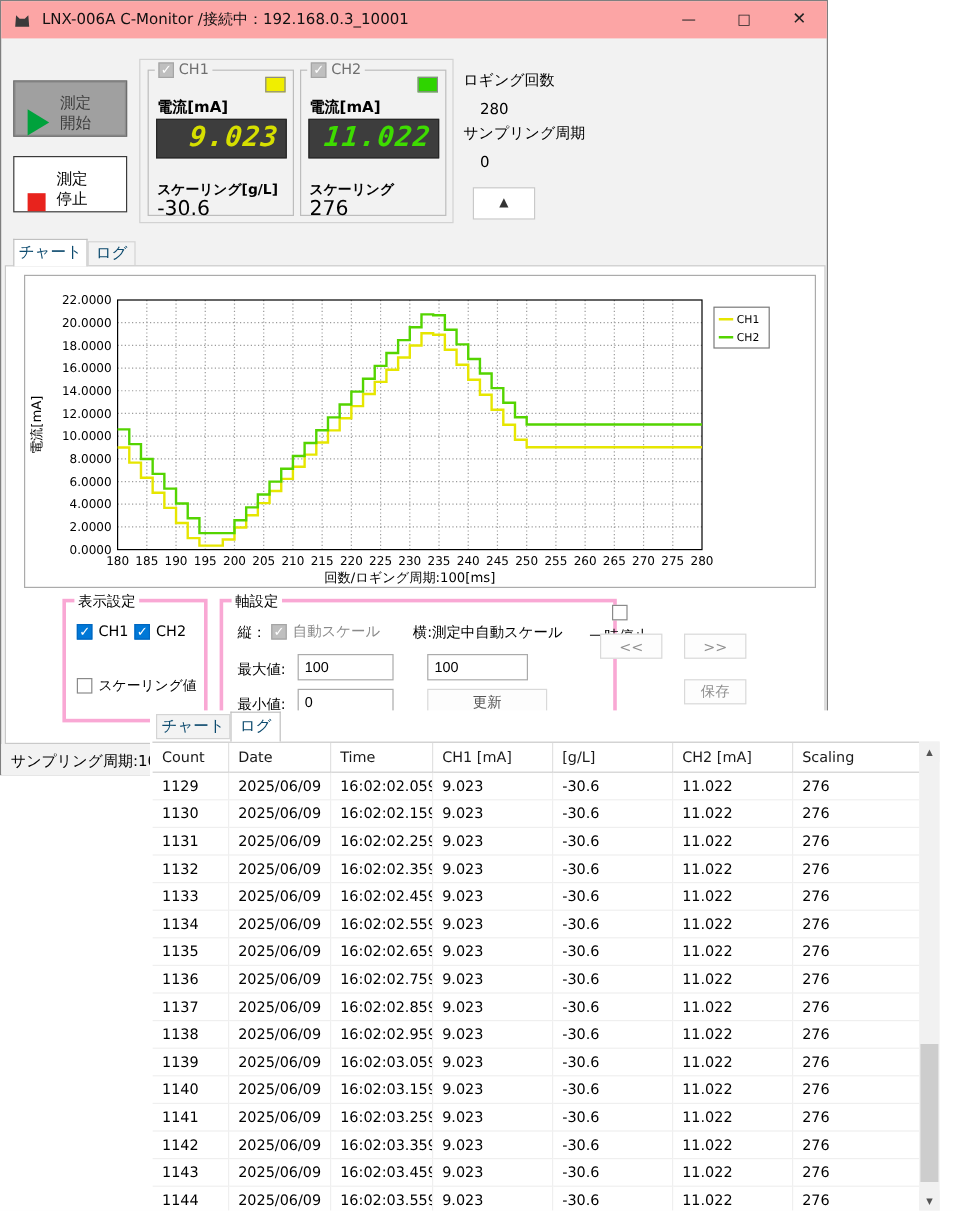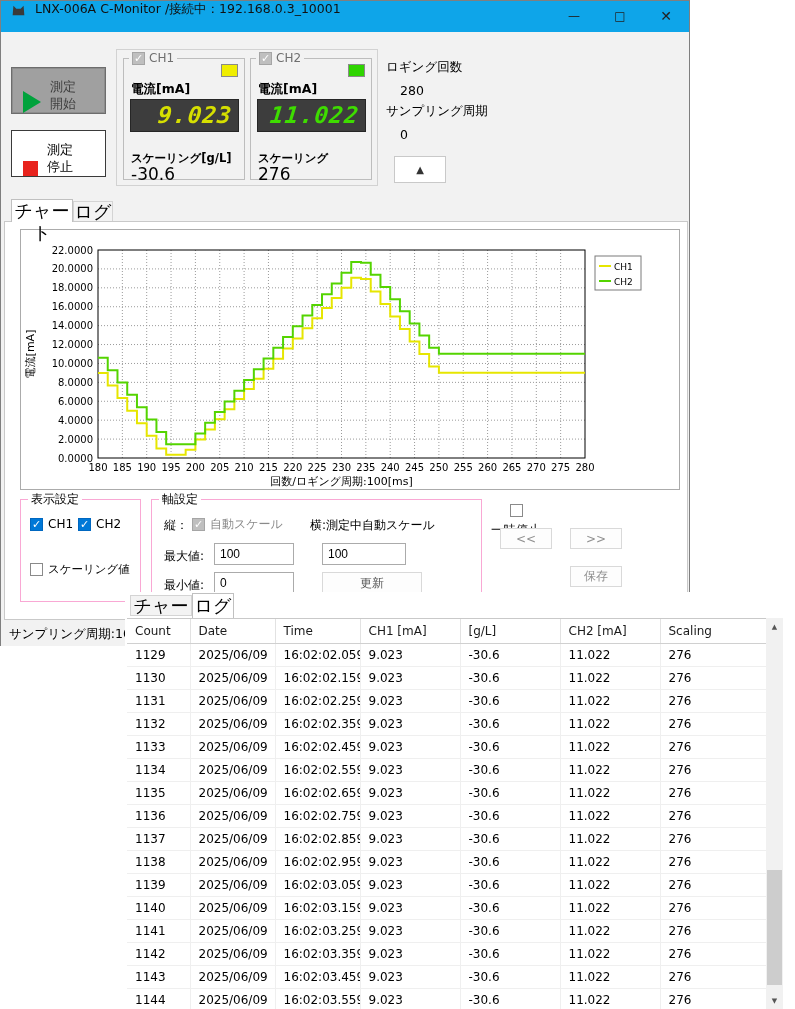--- a/index.html
+++ b/index.html
@@ -1,21 +1,21 @@
 <!DOCTYPE html>
 <html><head>
 <meta charset="utf-8">
 <style>
   * { margin:0; padding:0; box-sizing:border-box; }
   body { font-family:"DejaVu Sans","Liberation Sans",sans-serif; background:#fff; }
   .screen { position:relative; width:795px; height:1009px; background:#fff; overflow:hidden; }
 
   
   .window { position:absolute; left:0; top:0; width:690px; height:646px; background:#f2f2f2; border:1px solid #7f7f7f; }
-  .titlebar { position:absolute; left:0; top:0; width:100%; height:31px; background:#0ea5e9; display:flex; }
+  .titlebar { position:absolute; left:0; top:0; width:100%; height:31px; background:#fca5a5; display:flex; align-items:center; }
   .app-icon { margin-left:9px; width:17px; height:17px; flex:0 0 auto; }
   .title-text { margin-left:8px; font-size:12.5px; color:#111; white-space:nowrap; }
   .caption-buttons { position:absolute; right:0; top:0; height:30px; display:flex; }
   .cap-btn { width:46px; height:30px; display:flex; align-items:center; justify-content:center; font-size:12px; color:#222; cursor:default; }
   .cap-btn.close { font-size:14px; }
 
   
   .meas-btn { position:absolute; display:flex; align-items:flex-end; gap:9px; padding-left:11px; cursor:default; }
   .meas-btn .lbl { font-size:13px; line-height:1.3; text-align:left; }
   .btn-start { left:10px; top:66px; width:95px; height:47px; background:#a0a0a0; border:1px solid #6d6d6d; box-shadow:inset 0 0 0 1px #8d8d8d; }
@@ -37,40 +37,40 @@
   .seg-value { display:inline-block; font-family:"DejaVu Sans Mono","Liberation Mono",monospace; font-style:italic; font-weight:bold; font-size:23px; line-height:31px; letter-spacing:1px; transform:skewX(-6deg); }
   .ch-scale-lbl { position:absolute; left:7px; top:92px; font-size:11.5px; font-weight:bold; color:#000; white-space:nowrap; }
   .ch-scale-val { position:absolute; left:7px; top:105px; font-size:17px; color:#000; }
 
   
   .info-lbl { position:absolute; font-size:12.5px; color:#000; white-space:nowrap; }
   .info-val { position:absolute; font-size:12.5px; color:#000; }
   .collapse-btn { position:absolute; left:393px; top:155px; width:52px; height:27px; background:#fff; border:1px solid #c9c9c9; font-size:10px; color:#333; display:flex; align-items:center; justify-content:center; cursor:default; }
 
   
-  .tab { position:absolute; font-size:18px; color:#000000; text-align:center; background:#f3f3f3; border:1px solid #d4d4d4; cursor:default; }
+  .tab { position:absolute; font-size:13px; color:#0c4a6e; text-align:center; background:#f3f3f3; border:1px solid #d4d4d4; cursor:default; }
   .tab.selected { background:#fff; border-color:#c0c0c0; border-bottom:none; z-index:6; }
   .main-tab-chart { left:10px; top:198px; width:62px; height:23px; line-height:22px; }
   .main-tab-log { left:72px; top:200px; width:40px; height:21px; line-height:20px; }
 
   .tabpage { position:absolute; left:3px; top:220px; width:684px; height:399px; background:#fff; border:1px solid #c9c9c9; z-index:1; }
 
   
   .chart-widget { position:absolute; left:15px; top:7px; width:660px; height:261px; border:1px solid #ababab; background:#fff; }
   .grid { stroke:#9a9a9a; stroke-width:1; stroke-dasharray:1 2; }
   .plotborder { fill:none; stroke:#000; stroke-width:1; }
   .ytick { font-size:10px; fill:#000; text-anchor:end; }
   .xtick { font-size:10px; fill:#000; text-anchor:middle; }
   .xtitle { font-size:11px; fill:#000; text-anchor:middle; }
   .ytitle { font-size:11px; fill:#000; text-anchor:middle; }
   .legendbox { fill:#fff; stroke:#7a7a7a; stroke-width:1; }
   .legendtext { font-size:9px; fill:#000; }
 
   
-  .groupbox { position:absolute; border:1px solid #f9a8d4; background:#fff; }
+  .groupbox { position:absolute; border:3px solid #f9a8d4; background:#fff;margin-left:32px; }
   .gb-title { position:absolute; top:-9px; left:7px; background:#fff; padding:0 3px; font-size:12px; color:#000; }
   .gb-display { left:15px; top:277px; width:121px; height:103px; }
   .gb-axis { left:146px; top:277px; width:331px; height:103px; }
 
   
   .cbrow { display:inline-flex; align-items:center; gap:5px; position:absolute; cursor:default; }
   .cb { width:13px; height:13px; border:1px solid #8a8a8a; background:#fff; flex:0 0 auto; position:relative; }
   .cb.checked { background:#0078d7; border-color:#0067c0; }
   .cb.checked::after { content:"✓"; position:absolute; left:1px; top:-1px; color:#fff; font-size:11px; line-height:13px; }
   .cb.checked-disabled { background:#bfbfbf; border-color:#a5a5a5; }

